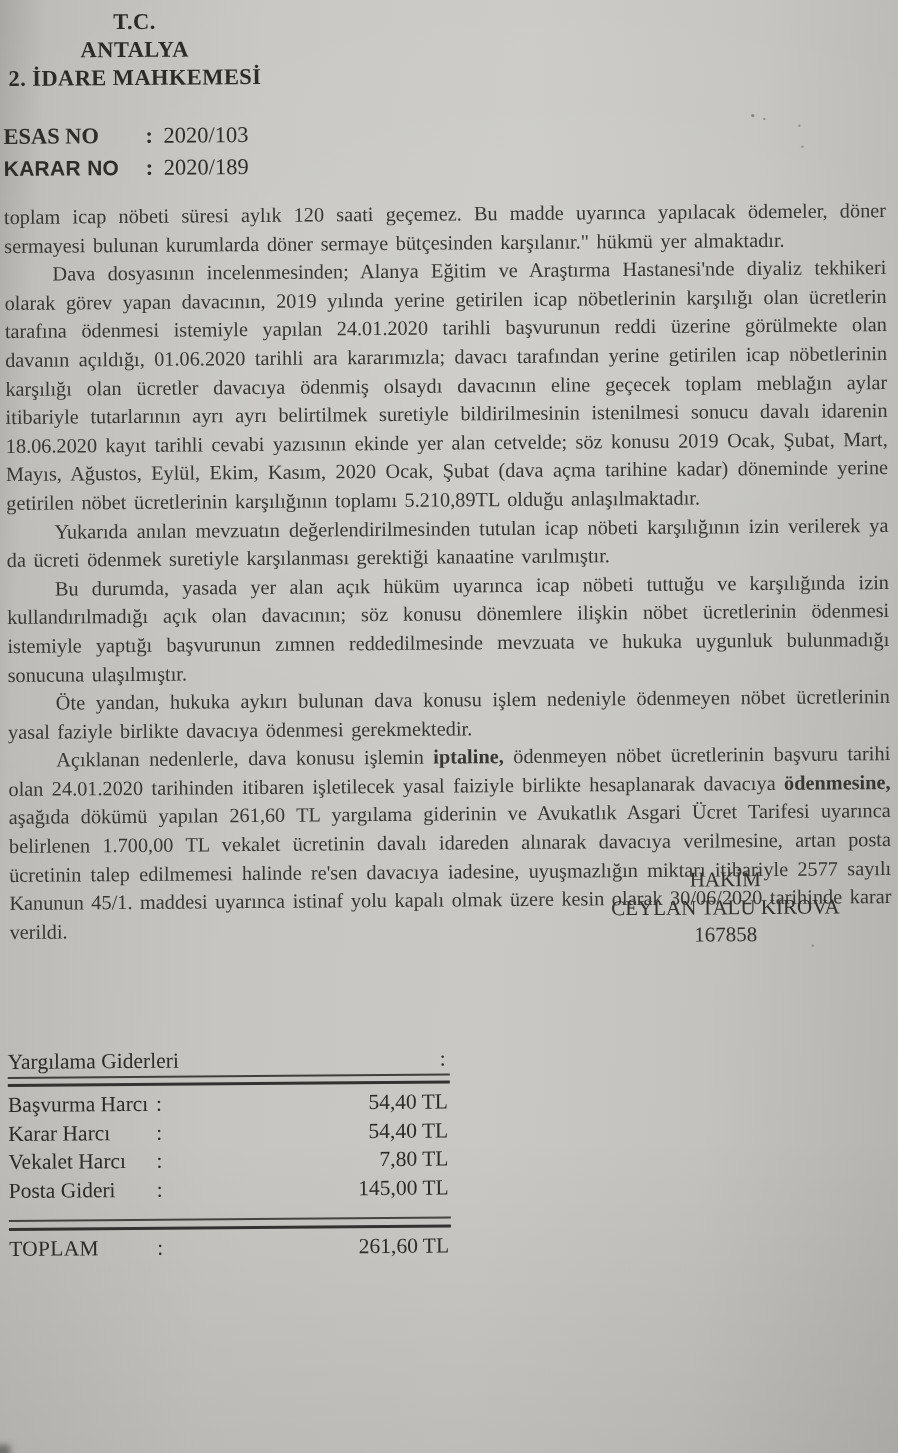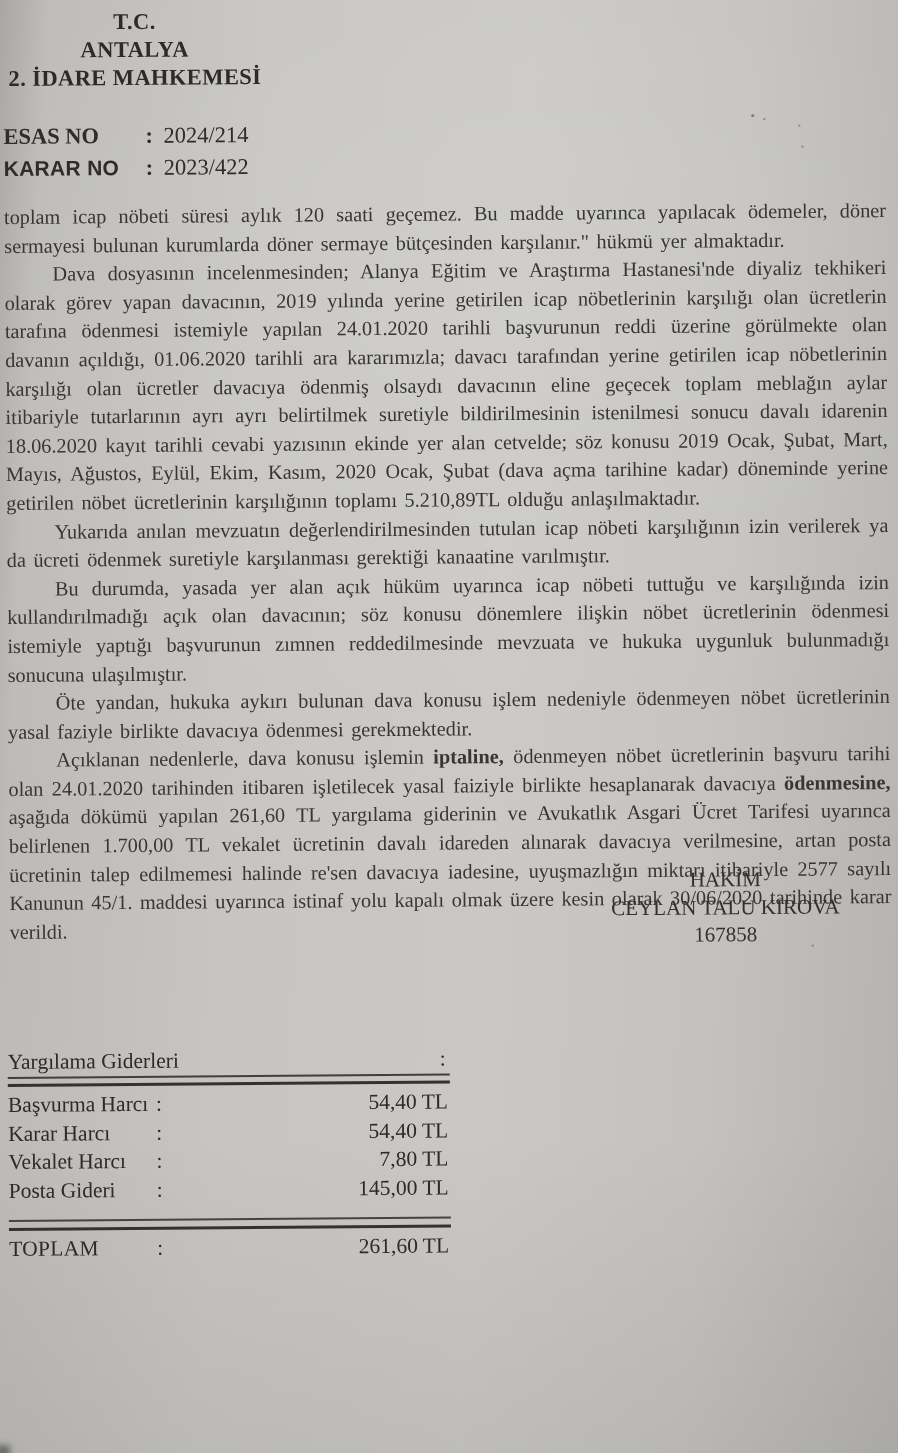--- a/index.html
+++ b/index.html
@@ -134,26 +134,26 @@
   <div class="court-header">
     <div>T.C.</div>
     <div>ANTALYA</div>
     <div>2. İDARE MAHKEMESİ</div>
   </div>
 
   <div class="case-block">
     <div class="case-row">
       <span class="case-label">ESAS NO</span>
       <span class="case-colon">:</span>
-      <span class="case-value">2024/214</span>
+      <span class="case-value">2020/103</span>
     </div>
     <div class="case-row">
       <span class="case-label sans">KARAR NO</span>
       <span class="case-colon">:</span>
-      <span class="case-value">2023/422</span>
+      <span class="case-value">2020/189</span>
     </div>
   </div>
 
   <div class="decision-body">
       <p class=""><span>toplam icap nöbeti süresi aylık 120 saati geçemez. Bu madde uyarınca yapılacak ödemeler, döner sermayesi bulunan kurumlarda döner sermaye bütçesinden karşılanır." hükmü yer almaktadır.</span></p>
       <p class="indent"><span>Dava dosyasının incelenmesinden; Alanya Eğitim ve Araştırma Hastanesi'nde diyaliz tekhikeri olarak görev yapan davacının, 2019 yılında yerine getirilen icap nöbetlerinin karşılığı olan ücretlerin tarafına ödenmesi istemiyle yapılan 24.01.2020 tarihli başvurunun reddi üzerine görülmekte olan davanın açıldığı, 01.06.2020 tarihli ara kararımızla; davacı tarafından yerine getirilen icap nöbetlerinin karşılığı olan ücretler davacıya ödenmiş olsaydı davacının eline geçecek toplam meblağın aylar itibariyle tutarlarının ayrı ayrı belirtilmek suretiyle bildirilmesinin istenilmesi sonucu davalı idarenin 18.06.2020 kayıt tarihli cevabi yazısının ekinde yer alan cetvelde; söz konusu 2019 Ocak, Şubat, Mart, Mayıs, Ağustos, Eylül, Ekim, Kasım, 2020 Ocak, Şubat (dava açma tarihine kadar) döneminde yerine getirilen nöbet ücretlerinin karşılığının toplamı 5.210,89TL olduğu anlaşılmaktadır.</span></p>
       <p class="indent"><span>Yukarıda anılan mevzuatın değerlendirilmesinden tutulan icap nöbeti karşılığının izin verilerek ya da ücreti ödenmek suretiyle karşılanması gerektiği kanaatine varılmıştır.</span></p>
       <p class="indent"><span>Bu durumda, yasada yer alan açık hüküm uyarınca icap nöbeti tuttuğu ve karşılığında izin kullandırılmadığı açık olan davacının; söz konusu dönemlere ilişkin nöbet ücretlerinin ödenmesi istemiyle yaptığı başvurunun zımnen reddedilmesinde mevzuata ve hukuka uygunluk bulunmadığı sonucuna ulaşılmıştır.</span></p>
       <p class="indent"><span>Öte yandan, hukuka aykırı bulunan dava konusu işlem nedeniyle ödenmeyen nöbet ücretlerinin yasal faziyle birlikte davacıya ödenmesi gerekmektedir.</span></p>
       <p class="indent"><span>Açıklanan nedenlerle, dava konusu işlemin </span><span class="bold">iptaline,</span><span> ödenmeyen nöbet ücretlerinin başvuru tarihi olan 24.01.2020 tarihinden itibaren işletilecek yasal faiziyle birlikte hesaplanarak davacıya </span><span class="bold">ödenmesine,</span><span> aşağıda dökümü yapılan 261,60 TL yargılama giderinin ve Avukatlık Asgari Ücret Tarifesi uyarınca belirlenen 1.700,00 TL vekalet ücretinin davalı idareden alınarak davacıya verilmesine, artan posta ücretinin talep edilmemesi halinde re'sen davacıya iadesine, uyuşmazlığın miktarı itibariyle 2577 sayılı Kanunun 45/1. maddesi uyarınca istinaf yolu kapalı olmak üzere kesin olarak 30/06/2020 tarihinde karar verildi.</span></p>

